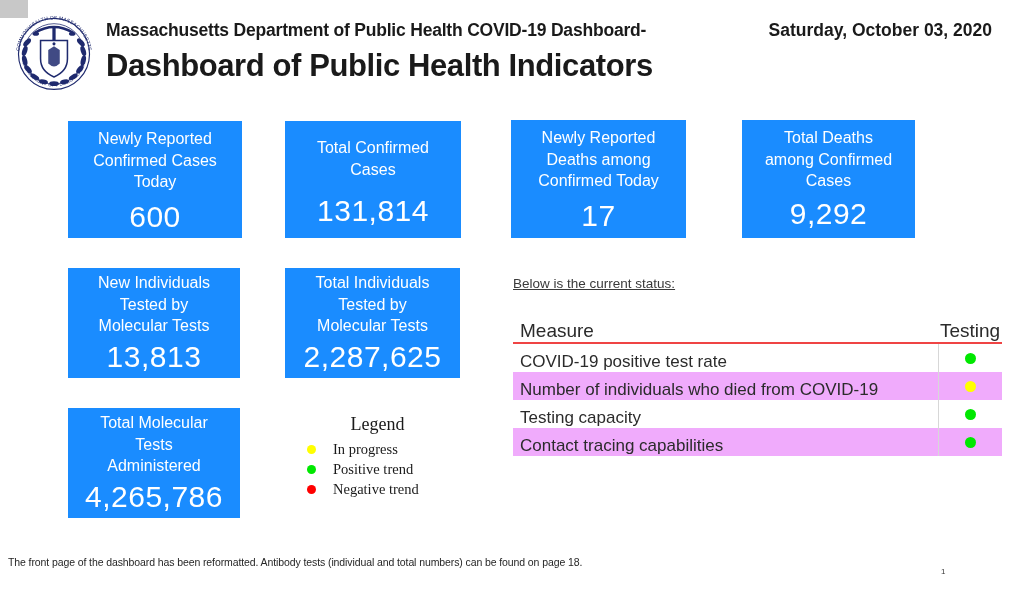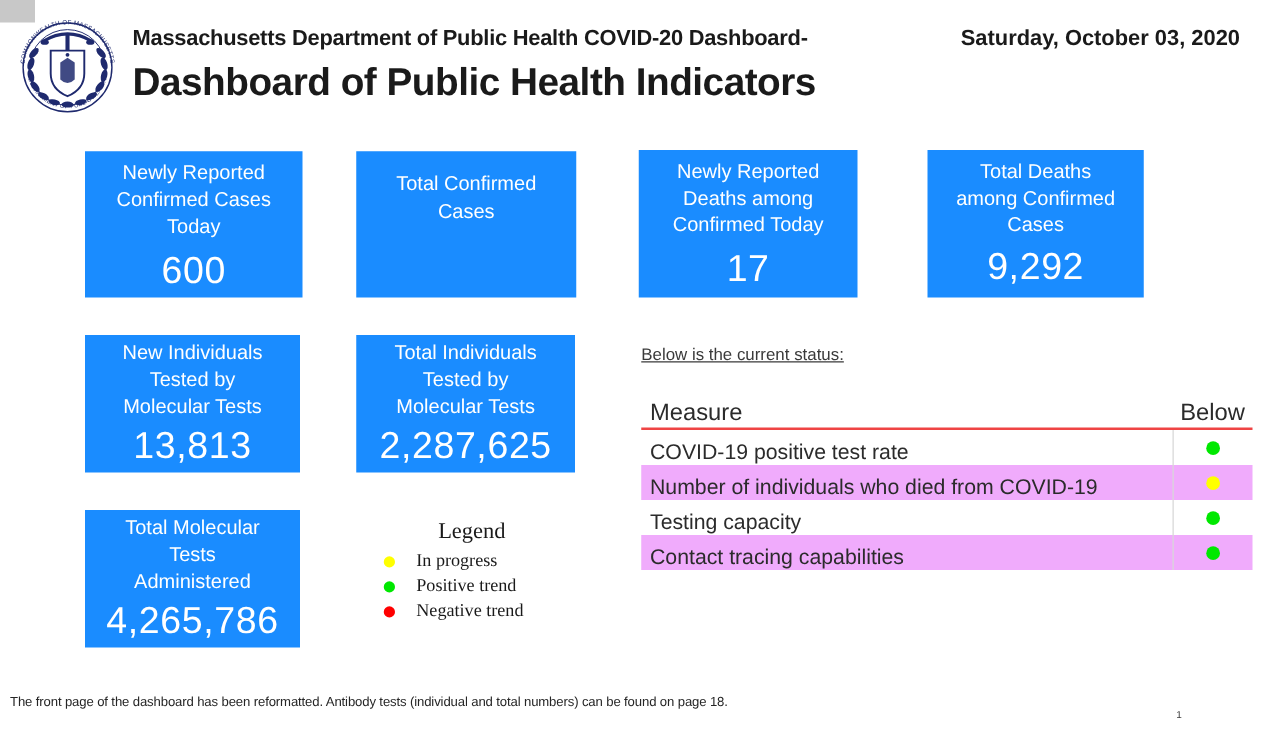--- a/index.html
+++ b/index.html
@@ -259,34 +259,35 @@
       <text font-family="Liberation Sans, sans-serif" font-size="5.1" fill="#1f2a6e" letter-spacing="0.25">
         <textPath href="#arcTop" startOffset="50%" text-anchor="middle">COMMONWEALTH OF MASSACHUSETTS</textPath>
       </text>
       <text font-family="Liberation Sans, sans-serif" font-size="4.9" fill="#1f2a6e" letter-spacing="0.25">
         <textPath href="#arcBot" startOffset="50%" text-anchor="middle">DEPARTMENT OF PUBLIC HEALTH</textPath>
       </text>
     </svg>
   </div>
 
   <div class="hdr-line">
-    <div class="hdr-title">Massachusetts Department of Public Health COVID-20 Dashboard-</div>
+    <div class="hdr-title">Massachusetts Department of Public Health COVID-19 Dashboard-</div>
     <div class="hdr-date">Saturday, October 03, 2020</div>
   </div>
   <div class="hdr-sub">Dashboard of Public Health Indicators</div>
 
   <div class="card" id="card-new-cases">
     <div class="card-label">Newly Reported
 Confirmed Cases
 Today</div>
     <div class="card-value">600</div>
   </div>
   <div class="card" id="card-total-cases">
     <div class="card-label">Total Confirmed
 Cases</div>
+    <div class="card-value">131,814</div>
   </div>
   <div class="card" id="card-new-deaths">
     <div class="card-label">Newly Reported
 Deaths among
 Confirmed Today</div>
     <div class="card-value">17</div>
   </div>
   <div class="card" id="card-total-deaths">
     <div class="card-label">Total Deaths
 among Confirmed
@@ -326,21 +327,21 @@
       <span class="legend-dot" style="background:#ff0000"></span>
       <span class="legend-label">Negative trend</span>
     </div>
   </div>
 
   <div class="status-note">Below is the current status:</div>
 
   <div class="status-table">
     <div class="st-head">
       <div class="st-measure">Measure</div>
-      <div class="st-status">Below</div>
+      <div class="st-status">Testing</div>
     </div>
 
     <div class="st-row">
       <div class="st-measure">COVID-19 positive test rate</div>
       <div class="st-status">
         <span class="st-dot" style="background:#00e800"></span>
       </div>
     </div>
     <div class="st-row alt">
       <div class="st-measure">Number of individuals who died from COVID-19</div>

